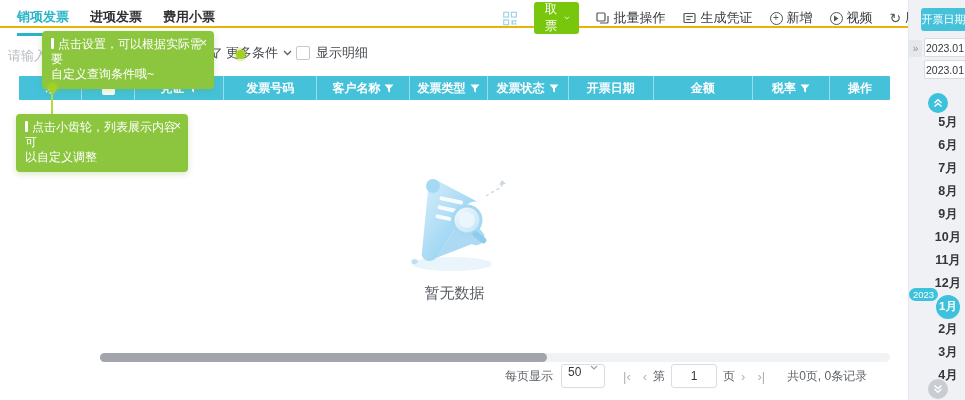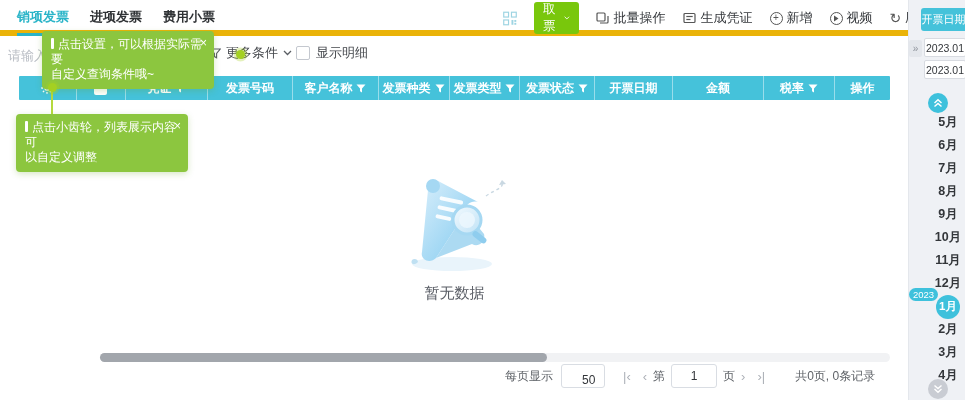--- a/index.html
+++ b/index.html
@@ -1,22 +1,22 @@
 <!DOCTYPE html>
 <html><head>
 <meta charset="utf-8">
 <style>
   * { margin:0; padding:0; box-sizing:border-box; }
   html,body { width:965px; height:400px; overflow:hidden; background:#fff;
     font-family:"Liberation Sans","DejaVu Sans",sans-serif; }
   .stage { position:relative; width:965px; height:400px; background:#fff; }
 
   
-  .tabbar { position:absolute; left:0; top:0; width:908px; height:36px;
-    border-bottom:6px solid #eab308; background:#fff; }
+  .tabbar { position:absolute; left:0; top:0; width:908px; height:28px;
+    border-bottom:2px solid #eab308; background:#fff;text-align:center; }
   .tabs { position:absolute; left:17px; top:0; height:36px; display:flex; gap:21px; }
   .tab { height:36px; line-height:34px; font-size:13px; font-weight:600; color:#2f3235;
     cursor:pointer; border-bottom:3px solid transparent; }
   .tab.active { color:#2ab4c8; border-bottom-color:#2ab4c8; }
 
   
   .toolbar { position:absolute; left:503px; top:0; height:36px; display:flex;
     align-items:center; gap:17px; }
   .qr { width:19px; height:19px; display:block; }
   .btn-green { height:22px; padding:16px 9px; background:#79c70c; border-radius:3px;
@@ -74,26 +74,26 @@
   .hscroll-track { position:absolute; left:100px; top:353px; width:790px; height:9px;
     background:#f1f2f4; border-radius:5px; }
   .hscroll-thumb { position:absolute; left:0; top:0; width:447px; height:9px;
     background:#a2a6ac; border-radius:5px; cursor:pointer; }
 
   
   .pager { position:absolute; left:505px; top:362px; height:28px; display:flex;
     align-items:center; font-size:12px; color:#5f6368; }
   .pager .lbl { margin-right:8px; }
   .mini-select { width:44px; height:24px; border:1px solid #d9dde3; border-radius:3px;
-    display:flex; align-items:flex-end; justify-content:space-between; padding:0 20px;
+    display:flex; align-items:flex-start; justify-content:space-between; padding:0 6px;
     color:#33363a; cursor:pointer; background:#fff; }
   .nav-ico { color:#adb1b8; font-size:13px; cursor:pointer; margin:0 6px; user-select:none; }
   .pg-input { width:46px; height:24px; border:1px solid #d9dde3; border-radius:3px;
     text-align:center; font-size:12px; color:#33363a; outline:none; margin:0 6px; }
-  .summary { margin-left:24px; white-space:nowrap; }
+  .summary { margin-left:16px; white-space:nowrap; }
   .sp18 { margin-left:18px; }
 
   
   .side { position:absolute; left:908px; top:0; width:57px; height:400px;
     background:#eff1f5; border-left:1px solid #e4e7ec; }
   .side-title { position:absolute; left:12px; top:8px; width:45px; height:23px;
     background:#45c2da; color:#fff; font-size:11px; display:flex; align-items:center;
     justify-content:center; border-radius:3px 0 0 3px; cursor:pointer; white-space:nowrap; }
   .collapse { position:absolute; left:0; top:40px; width:13px; height:17px;
     background:#e4e7ec; color:#8e939b; font-size:10px; display:flex; align-items:center;
@@ -230,26 +230,20 @@
     <div class="th" style="flex:92">
       <span>发票号码</span>
     </div>
     <div class="th" style="flex:92">
       <span>客户名称</span>
       <svg width="10" height="9" viewBox="0 0 10 9">
         <path d="M0.5 0.5 H9.5 L6 4.4 V8.5 L4 7.3 V4.4 Z" fill="#fff"></path>
         </svg>
     </div>
     <div class="th" style="flex:76">
-      <span>发票种类</span>
-      <svg width="10" height="9" viewBox="0 0 10 9">
-        <path d="M0.5 0.5 H9.5 L6 4.4 V8.5 L4 7.3 V4.4 Z" fill="#fff"></path>
-        </svg>
-    </div>
-    <div class="th" style="flex:76">
       <span>发票类型</span>
       <svg width="10" height="9" viewBox="0 0 10 9">
         <path d="M0.5 0.5 H9.5 L6 4.4 V8.5 L4 7.3 V4.4 Z" fill="#fff"></path>
         </svg>
     </div>
     <div class="th" style="flex:80">
       <span>发票状态</span>
       <svg width="10" height="9" viewBox="0 0 10 9">
         <path d="M0.5 0.5 H9.5 L6 4.4 V8.5 L4 7.3 V4.4 Z" fill="#fff"></path>
         </svg>

